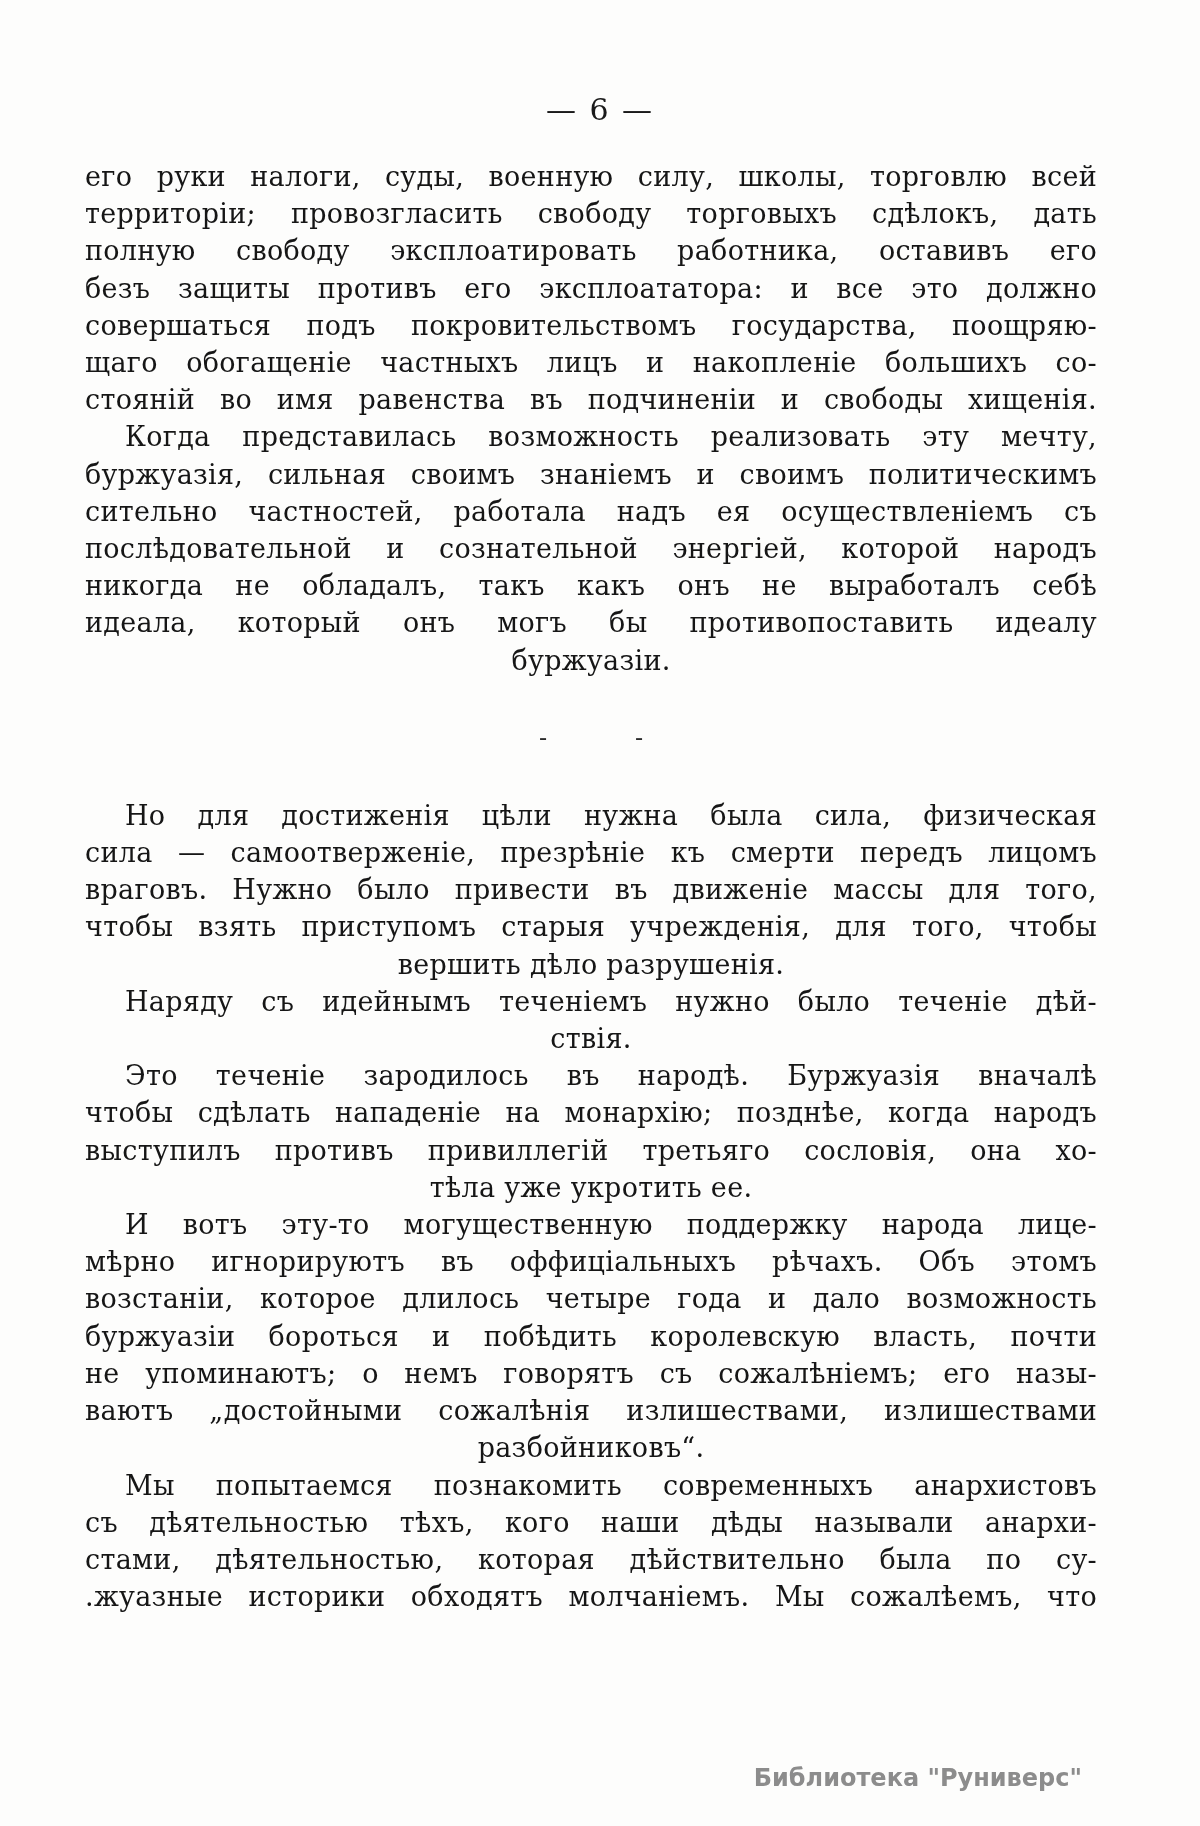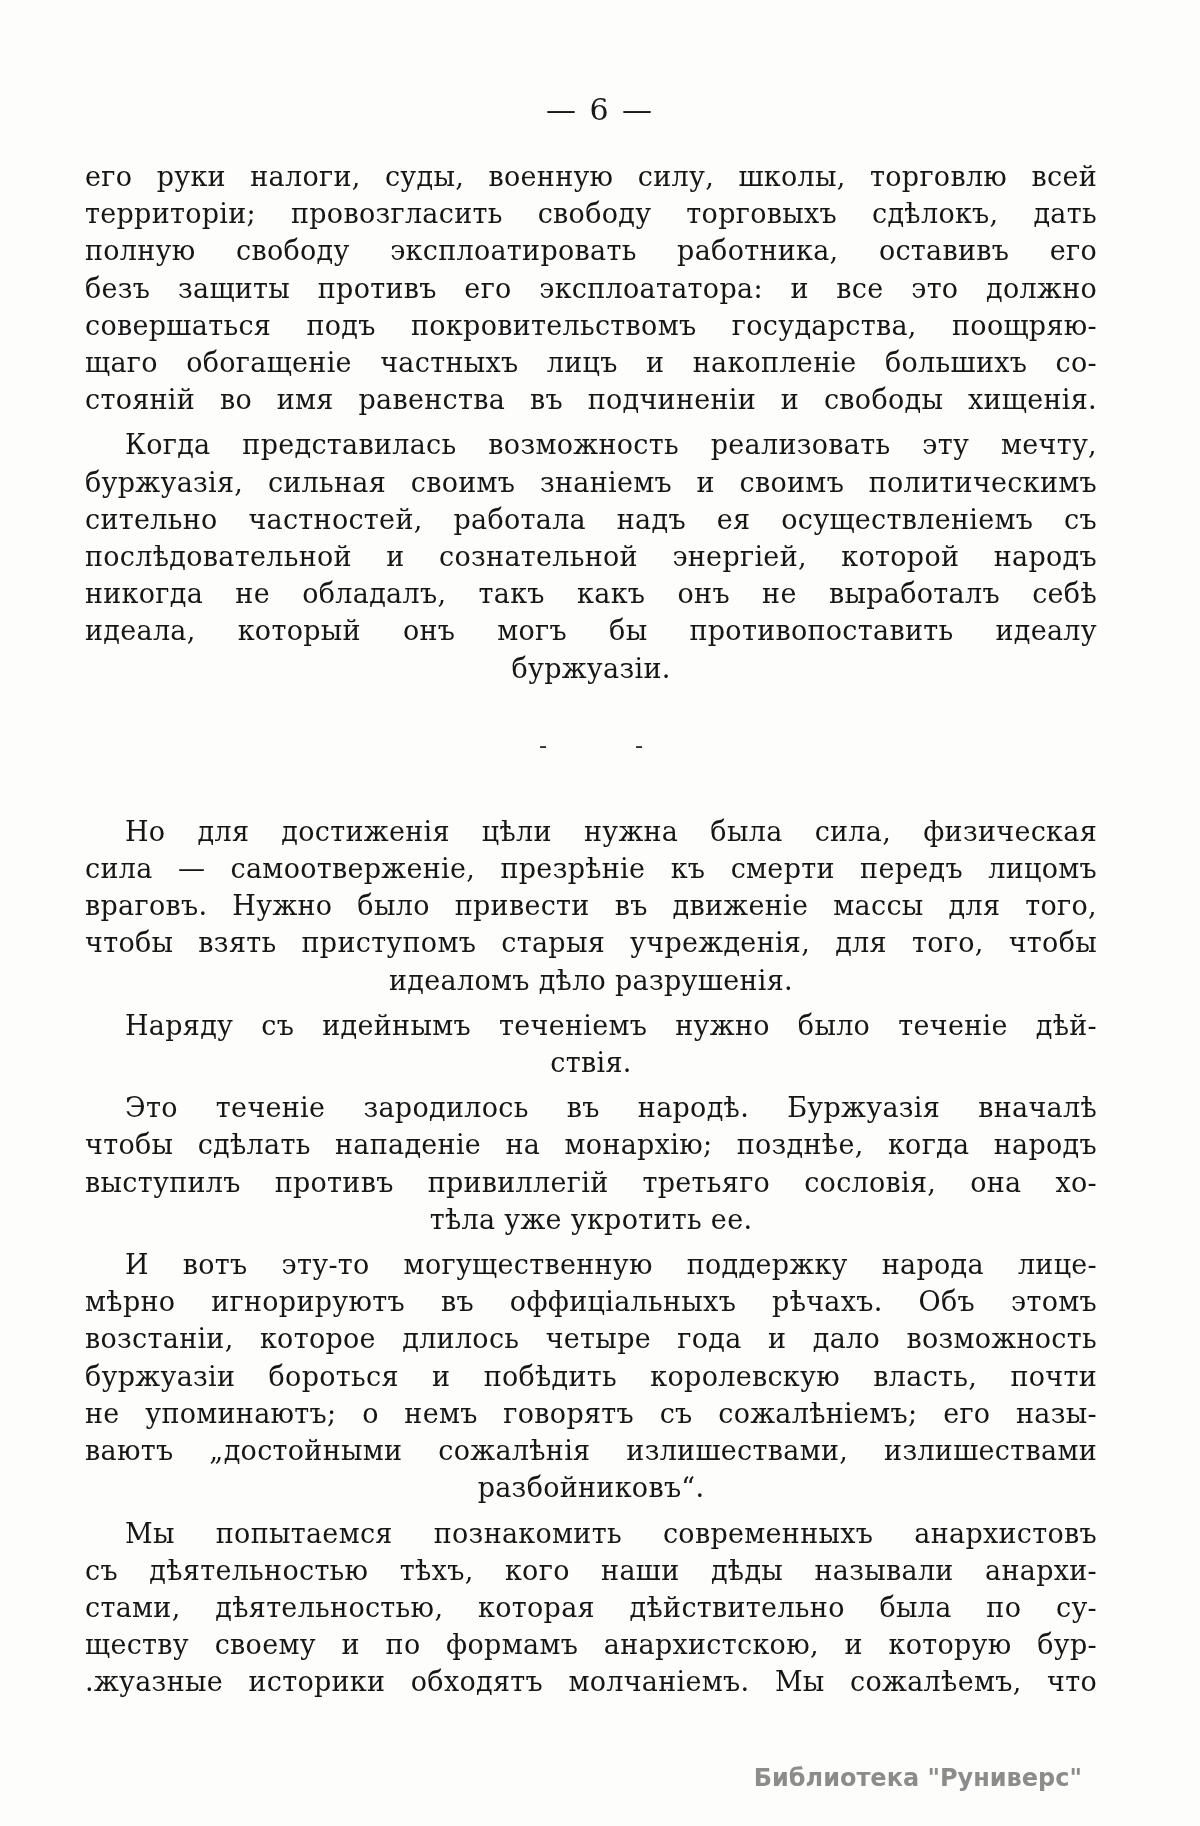--- a/index.html
+++ b/index.html
@@ -25,21 +25,21 @@
     font-size:27px;
     line-height:37.2px;
     letter-spacing:0.3px;
     text-align:center;
     white-space:normal;
   }
   .line.just{
     text-align:justify;
     text-align-last:justify;
   }
-  .line.ind{text-indent:40px;margin-top:8px;}
+  .line.ind{text-indent:40px;}
   .it{}
   .section-divider{
     height:118px;
     display:flex;align-items:center;justify-content:center;
     gap:88px;
     font-size:24px;color:#2a2a2a;
   }
   .section-divider span{line-height:1;}
   .watermark{
     position:absolute;right:118px;bottom:34px;
@@ -75,21 +75,21 @@
     </div>
     <div class="section-divider">
       <span>-</span>
       <span>-</span>
     </div>
     <div class="para">
       <div class="line just ind"><span>Но для достиженія цѣли нужна была сила, физическая</span></div>
       <div class="line just"><span>сила — самоотверженіе, презрѣніе къ смерти передъ лицомъ</span></div>
       <div class="line just"><span>враговъ. Нужно было привести въ движеніе массы для того,</span></div>
       <div class="line just"><span>чтобы взять приступомъ старыя учрежденія, для того, чтобы</span></div>
-      <div class="line"><span>идеаломъ дѣло разрушенія.</span></div>
+      <div class="line"><span>вершить дѣло разрушенія.</span></div>
     </div>
     <div class="para">
       <div class="line just ind"><span>Наряду съ идейнымъ теченіемъ нужно было теченіе </span><span class="it">дѣй-</span></div>
       <div class="line"><span class="it">ствія.</span></div>
     </div>
     <div class="para">
       <div class="line just ind"><span>Это теченіе зародилось въ народѣ. Буржуазія вначалѣ</span></div>
       <div class="line just"><span>чтобы сдѣлать нападеніе на монархію; позднѣе, когда народъ</span></div>
       <div class="line just"><span>выступилъ противъ привиллегій третьяго сословія, она хо-</span></div>
       <div class="line"><span>тѣла уже укротить ее.</span></div>
@@ -100,18 +100,17 @@
       <div class="line just"><span>возстаніи, которое длилось четыре года и дало возможность</span></div>
       <div class="line just"><span>буржуазіи бороться и побѣдить королевскую власть, почти</span></div>
       <div class="line just"><span>не упоминаютъ; о немъ говорятъ съ сожалѣніемъ; его назы-</span></div>
       <div class="line just"><span>ваютъ „достойными сожалѣнія излишествами, излишествами</span></div>
       <div class="line"><span>разбойниковъ“.</span></div>
     </div>
     <div class="para">
       <div class="line just ind"><span>Мы попытаемся познакомить современныхъ анархистовъ</span></div>
       <div class="line just"><span>съ дѣятельностью тѣхъ, кого наши дѣды называли </span><span class="it">анархи-</span></div>
       <div class="line just"><span class="it">стами,</span><span> дѣятельностью, которая дѣйствительно была по су-</span></div>
-      <div class="line just"><span>ществу своему и по формамъ анархистскою, и которую бур-</span></div>
       <div class="line just"><span>.жуазные историки обходятъ молчаніемъ. Мы сожалѣемъ, что</span></div>
     </div>
   </div>
 
 <div class="watermark">Библиотека "Руниверс"</div>
 
 </body></html>

